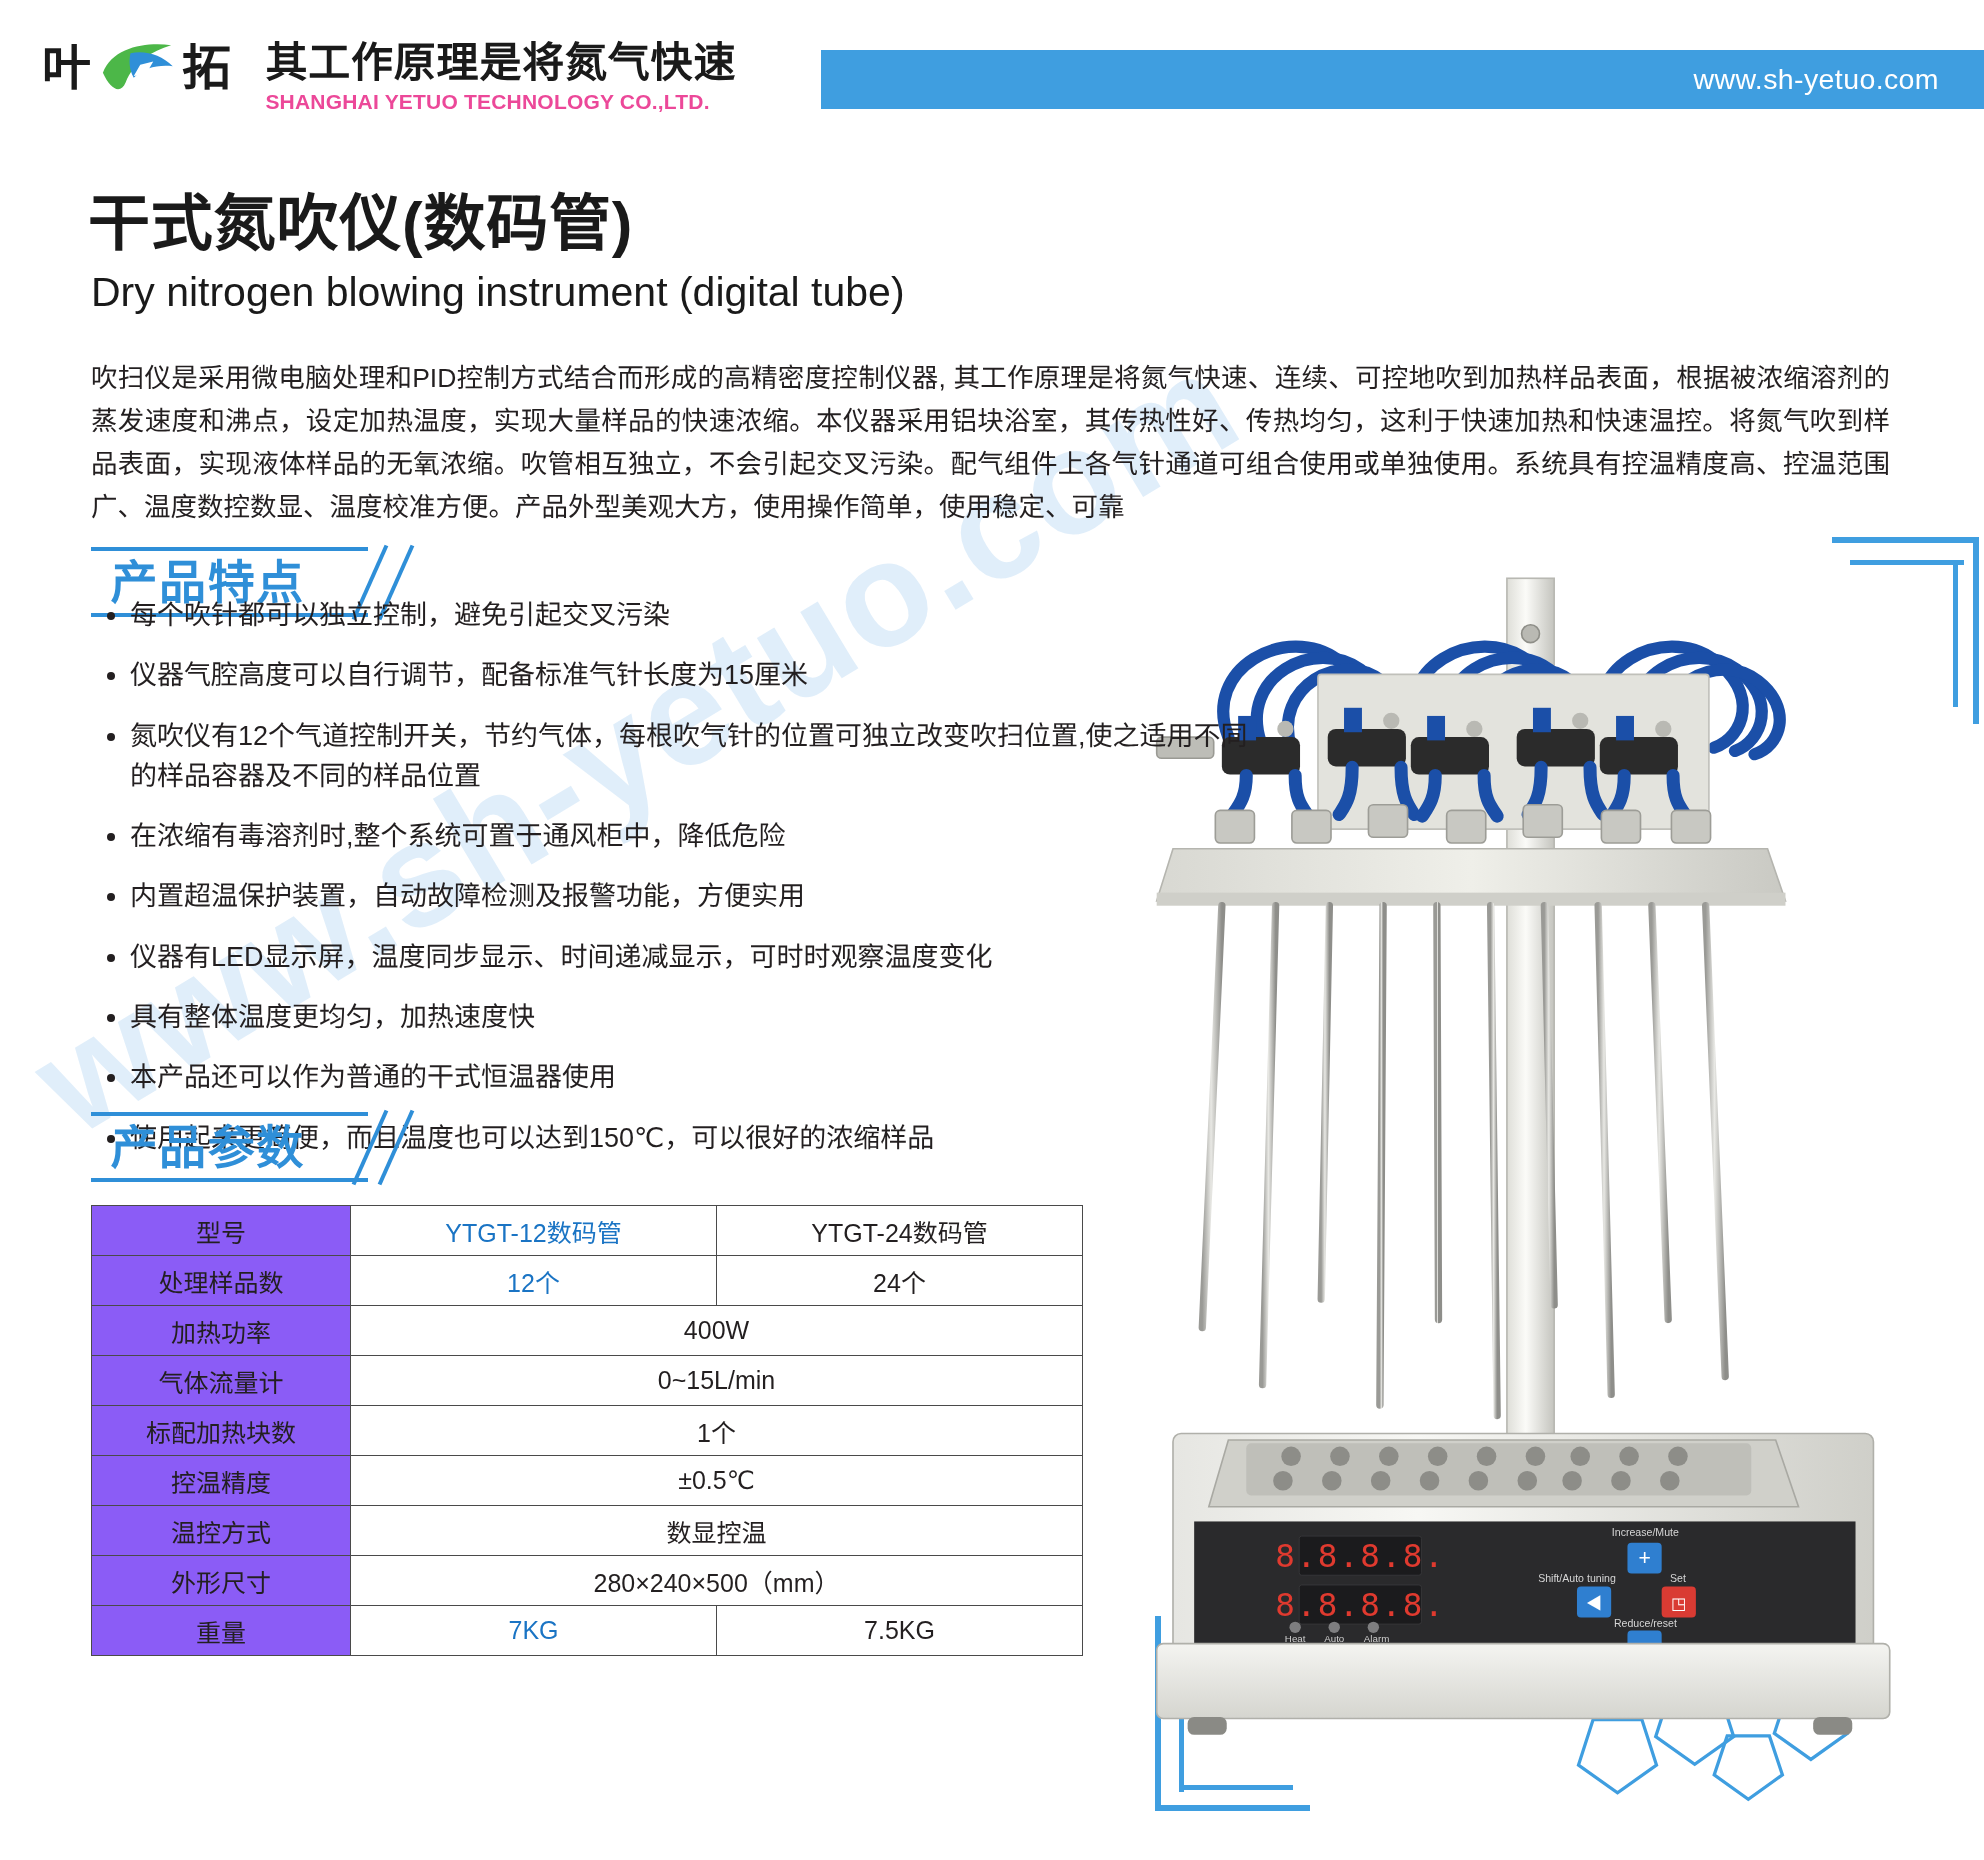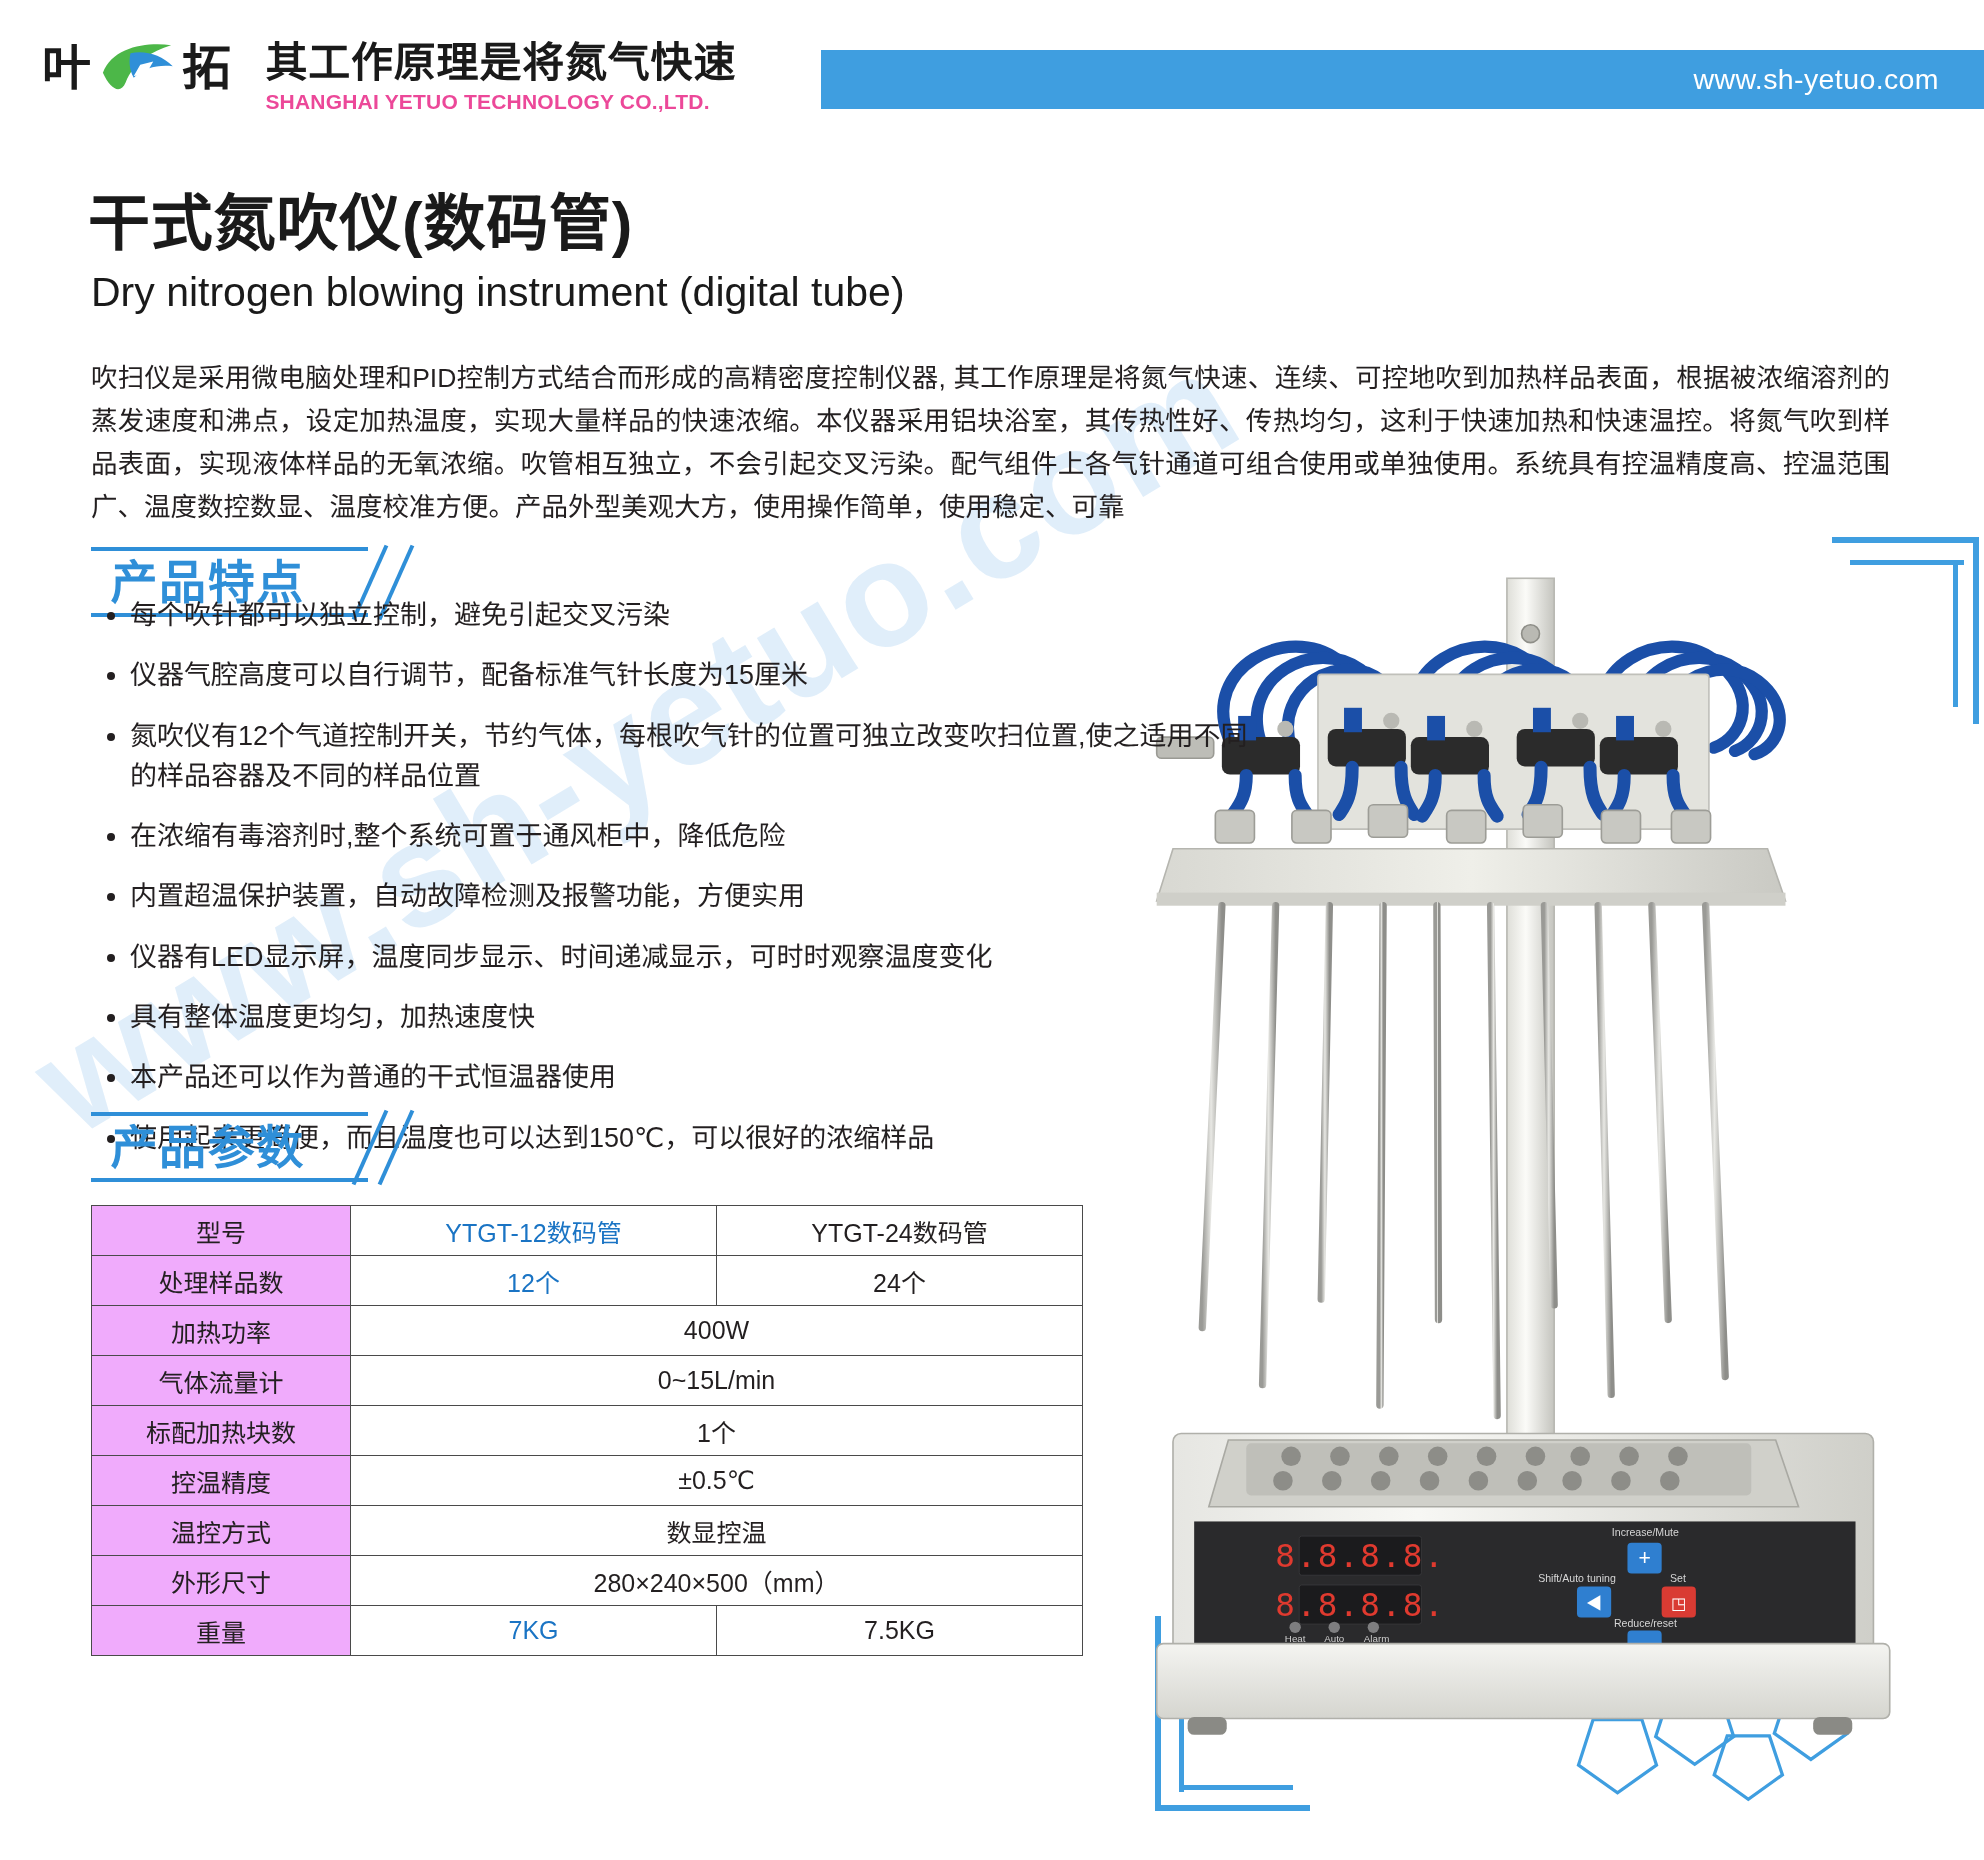--- a/index.html
+++ b/index.html
@@ -214,21 +214,21 @@
   .spec-table td {
     border: 0.8px solid #4a4a4a;
     height: 50px;
     font-size: 25px;
     text-align: center;
     padding: 1.6px 4.9px;
     color: #231f20;
   }
   .spec-table td.label {
     width: 259px;
-    background: #f0abfc;
+    background: #8b5cf6;
   }
   .spec-table td.hl {
     color: #1a74c4;
     font-weight: normal;
   }
 
   
   .photo-area {
     position: absolute;
     left: 1124px;

